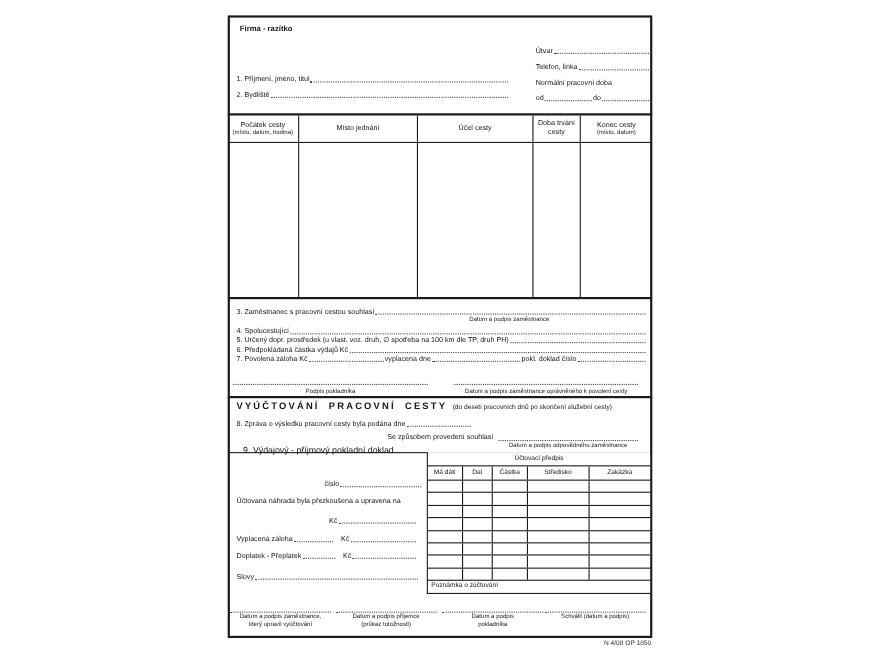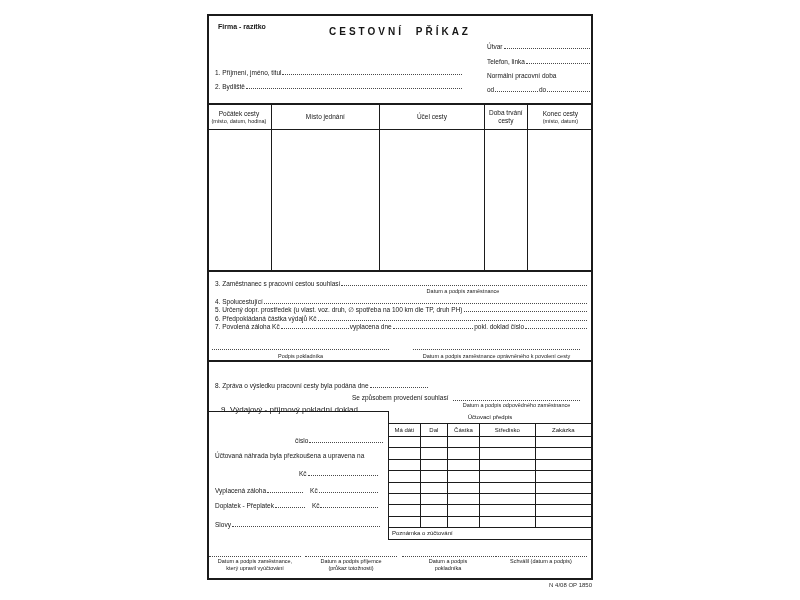--- a/index.html
+++ b/index.html
@@ -61,21 +61,20 @@
 
   .footer-code { position:absolute; left:500px; top:582px; width:92px;
                  text-align:right; font-size:6px; color:#2b2b2b; }
 </style>
 </head>
 <body>
 
 <div class="form">
 
   <div class="t b" style="left:9px; top:7px; font-size:7px;">Firma - razítko</div>
-  <div class="t b" style="left:0; right:0; top:10px; text-align:center; font-size:10px; letter-spacing:3px; word-spacing:6px;">CESTOVNÍ PŘÍKAZ</div>
 
   <div class="row" style="left:278px; width:104px; top:26px;">
     <span>Útvar</span>
     <span class="dots"></span>
   </div>
   <div class="row" style="left:278px; width:104px; top:41px;">
     <span>Telefon, linka</span>
     <span class="dots"></span>
   </div>
   <div class="t" style="left:278px; top:56px;">Normální pracovní doba</div>
@@ -150,20 +149,24 @@
     <span>pokl. doklad číslo</span>
     <span class="dots" style="flex-grow:1"></span>
   </div>
 
   <div style="position:absolute; left:3px; width:177px; top:333px; border-top:1px dotted #4a4a4a;"></div>
   <div class="cap" style="left:3px; width:177px; top:337px;">Podpis pokladníka</div>
   <div style="position:absolute; left:204px; width:167px; top:333px; border-top:1px dotted #4a4a4a;"></div>
   <div class="cap" style="left:204px; width:167px; top:337px;">Datum a podpis zaměstnance oprávněného k povolení cesty</div>
 
   <div class="hr2" style="top:344px;"></div>
+  <div class="set-title">
+    <span class="big">VYÚČTOVÁNÍ PRACOVNÍ CESTY</span>
+    <span class="note">(do deseti pracovních dnů po skončení služební cesty)</span>
+  </div>
   <div class="row" style="left:6px; width:214px; top:365px;">
     <span>8. Zpráva o výsledku pracovní cesty byla podána dne</span>
     <span class="dots"></span>
   </div>
   <div class="t" style="left:143px; top:378px;">Se způsobem provedení souhlasí</div>
   <div style="position:absolute; left:244px; width:127px; top:384px; border-top:1px dotted #4a4a4a;"></div>
   <div class="cap" style="left:244px; width:127px; top:386px;">Datum a podpis odpovědného zaměstnance</div>
 
   <div class="hr1" style="top:395px;"></div>
   <div class="t" style="left:12px; top:389px; font-size:8px;">9. Výdajový - příjmový pokladní doklad</div>

